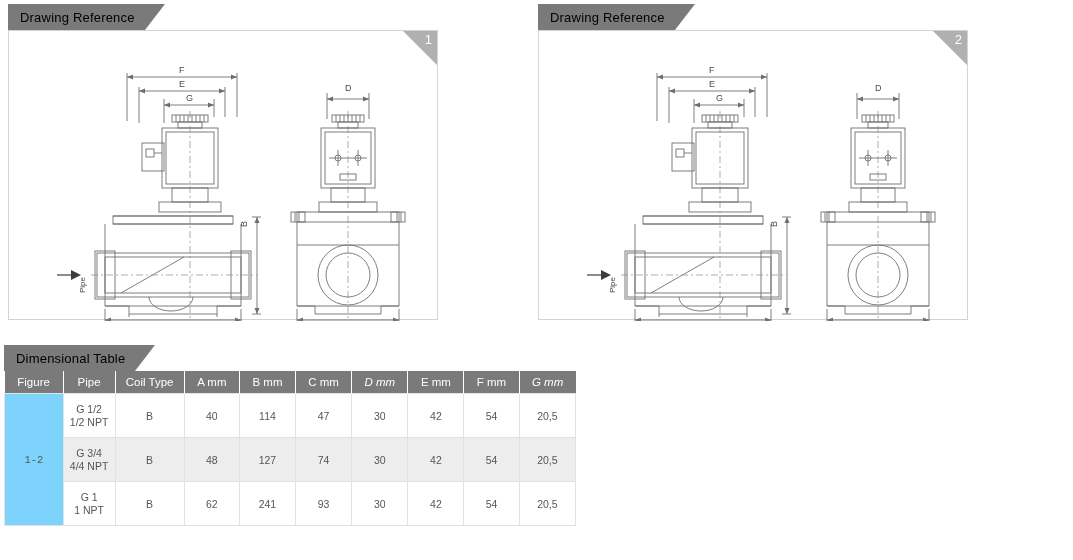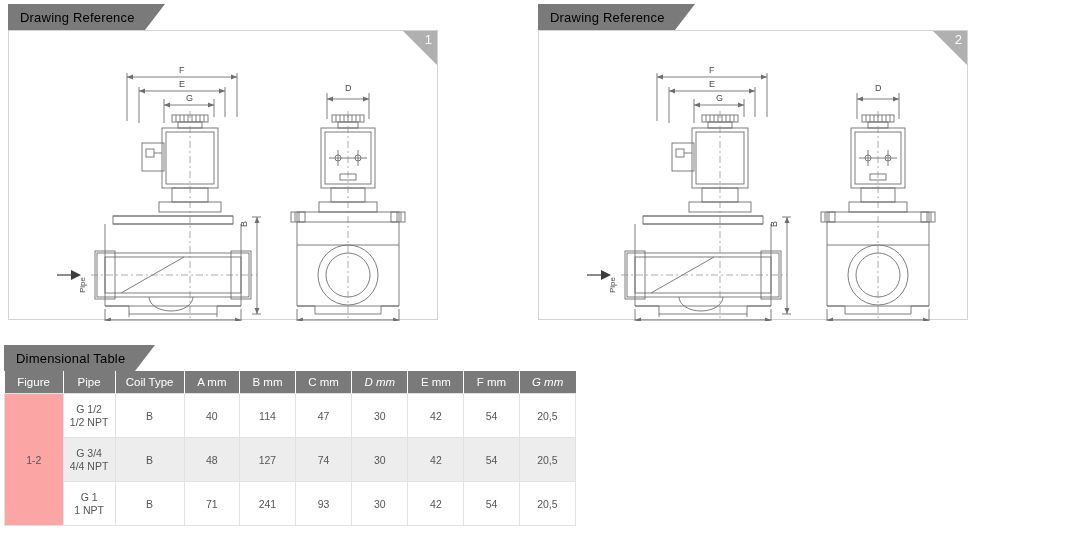--- a/index.html
+++ b/index.html
@@ -100,21 +100,21 @@
   table.dim td {
     text-align: center;
     color: #555555;
     font-size: 10.5px;
     border: 1px solid #e2e2e2;
     padding: 4px 6px;
     height: 44px;
     box-sizing: border-box;
   }
   table.dim tr.alt td { background: #ededed; }
-  table.dim td.figure-cell { background: #fca5a5; width: 64px; }
+  table.dim td.figure-cell { background: #7dd3fc; width: 64px; font-family: Liberation Mono, monospace; }
   table.dim td.pipe-cell { width: 62px; line-height: 13px; }
   .nowrapline { display: block; text-align: center; }
 </style>
 </head>
 <body>
 
 <div class="panel" style="left:8px; top:4px; width:430px;">
   <div class="ribbon">
     <div class="ribbon-body">
       <span class="ribbon-label">Drawing Reference</span>
@@ -481,21 +481,21 @@
         <td>42</td>
         <td>54</td>
         <td>20,5</td>
       </tr>
       <tr>
         <td class="pipe-cell">
           <span class="nowrapline">G 1</span>
           <span class="nowrapline">1 NPT</span>
         </td>
         <td>B</td>
-        <td>71</td>
+        <td>62</td>
         <td>241</td>
         <td>93</td>
         <td>30</td>
         <td>42</td>
         <td>54</td>
         <td>20,5</td>
       </tr>
     </tbody>
   </table>
 </div>

